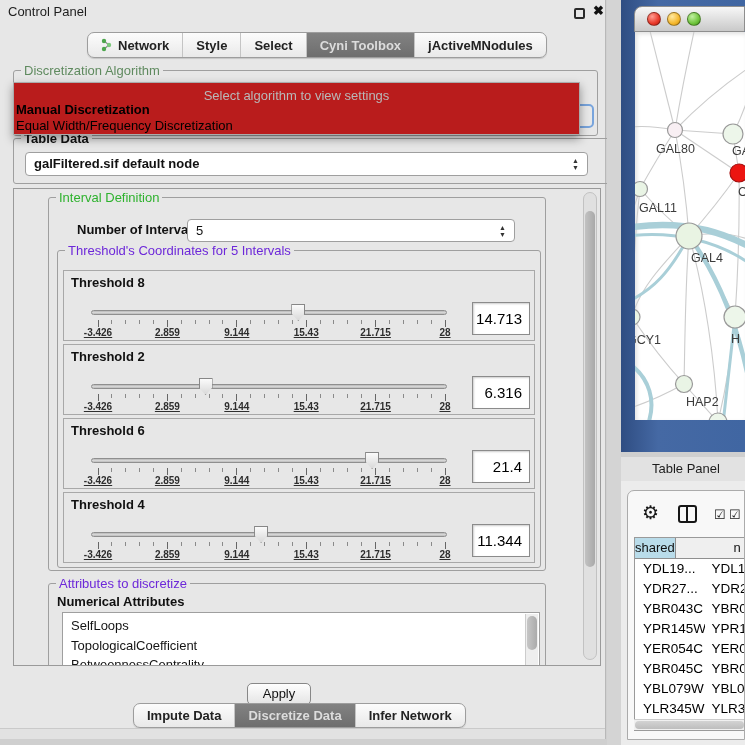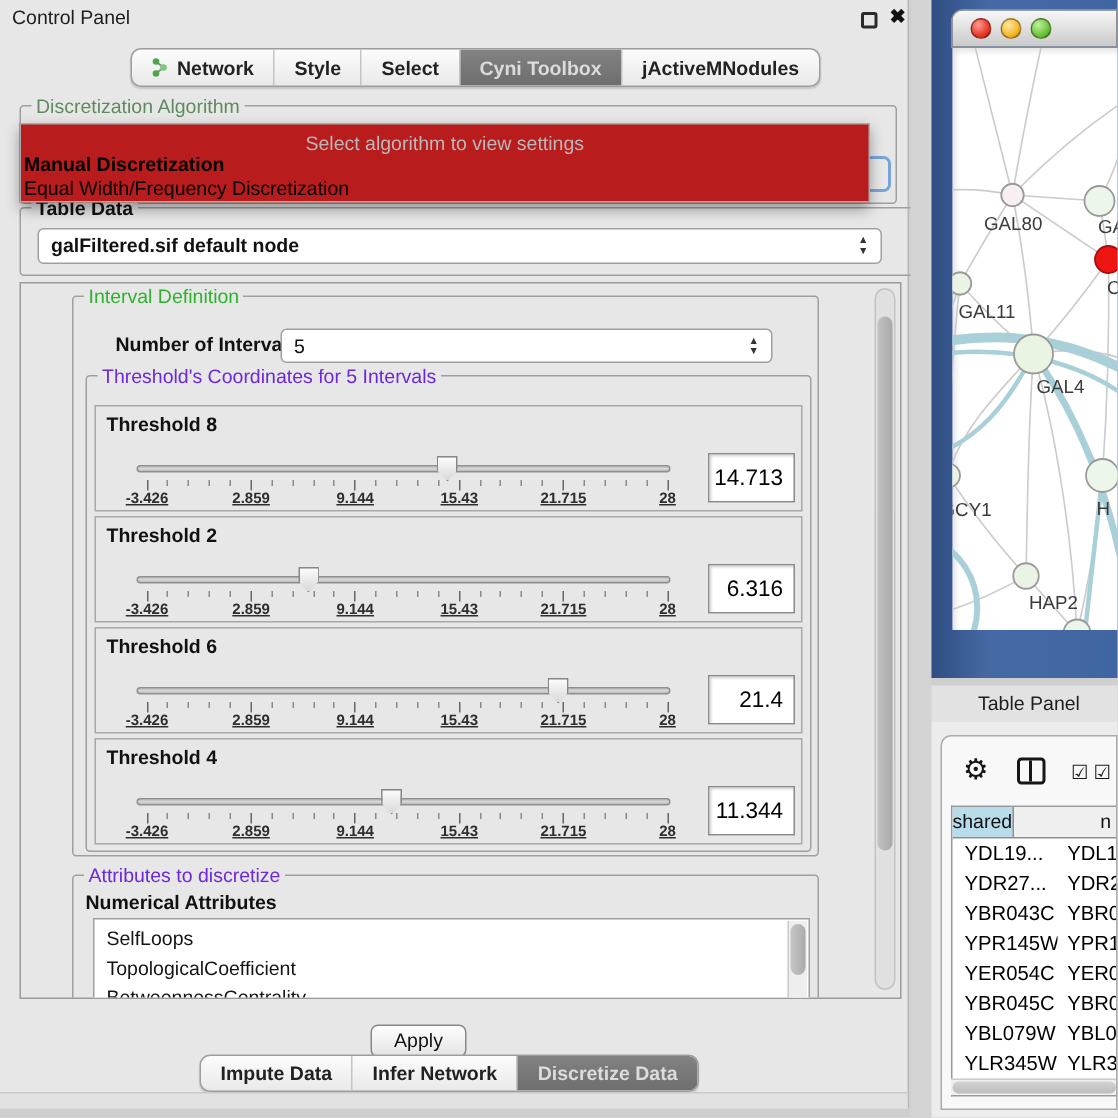--- a/index.html
+++ b/index.html
@@ -366,25 +366,25 @@
           <div class="thumb"></div>
         </div>
     </div>
 
     <div id="apply-btn">Apply</div>
 
     <div id="bottom-tabs" class="tabbar">
         <div class="tab">
           <span>Impute Data</span>
         </div>
+        <div class="tab selected">
+          <span>Discretize Data</span>
+        </div>
         <div class="tab">
           <span>Infer Network</span>
-        </div>
-        <div class="tab selected">
-          <span>Discretize Data</span>
         </div>
       </div>
 
     <div id="cp-bottom-strip"></div>
   </div>
 
   <div id="gap-strip"></div>
 
   <div id="net-window">
     <div id="net-titlebar">

